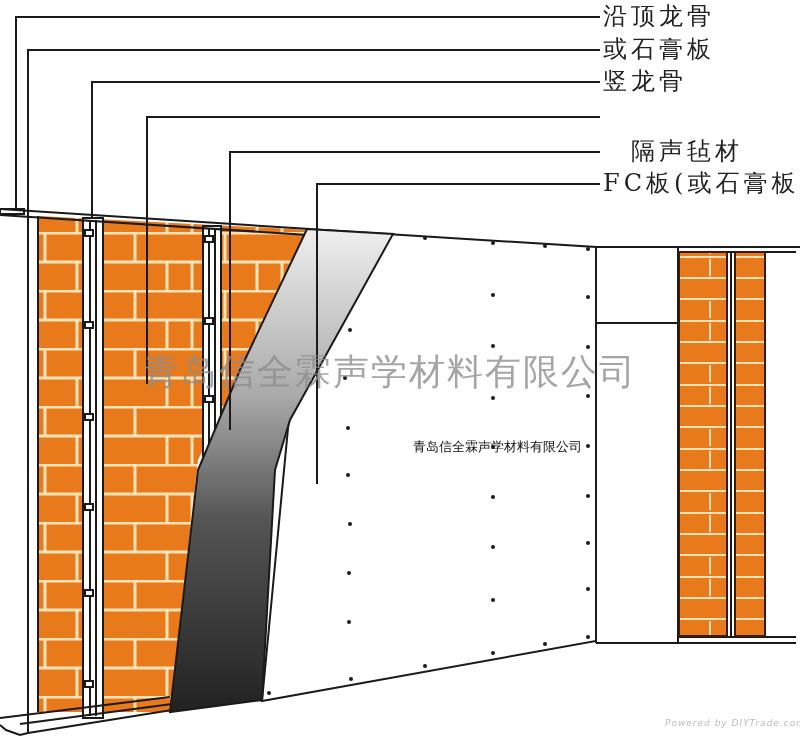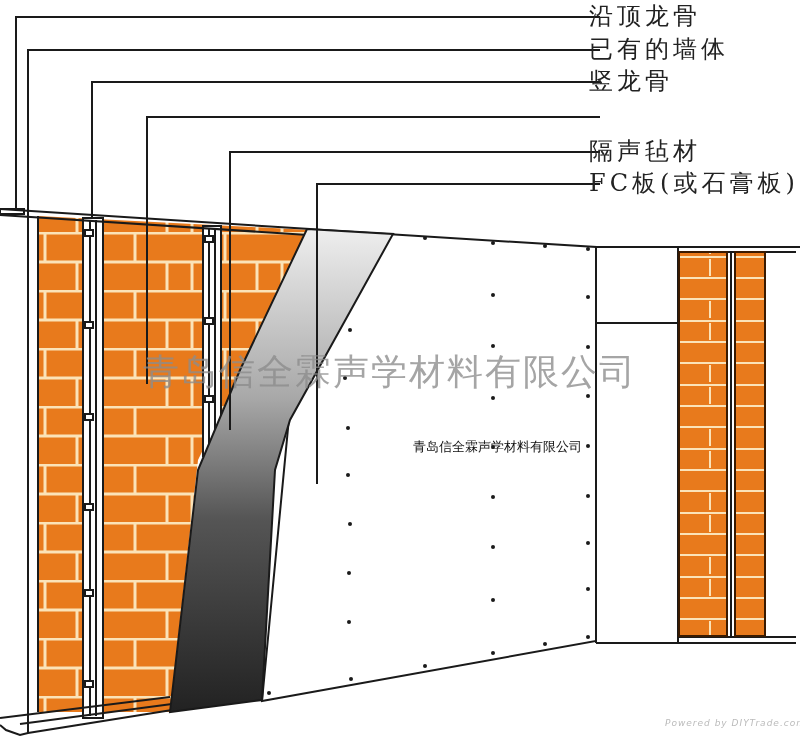--- a/index.html
+++ b/index.html
@@ -1,18 +1,18 @@
 <!DOCTYPE html>
 <html><head>
 <meta charset="utf-8">
 <style>
   html, body { margin:0; padding:0; background:#ffffff; }
   #canvas { position:relative; width:800px; height:740px; overflow:hidden; background:#fff; }
   svg { position:absolute; left:0; top:0; }
-  .label { position:absolute; left:589px; font-family:"DejaVu Serif", "Liberation Serif", serif; font-size:24px; color:#222; letter-spacing:4px; line-height:28px; white-space:nowrap; }
+  .label { position:absolute; left:603px; font-family:"DejaVu Serif", "Liberation Serif", serif; font-size:24px; color:#222; letter-spacing:4px; line-height:28px; white-space:nowrap; }
   .wm-big { position:absolute; left:143px; top:352px; font-family:"DejaVu Sans", "Liberation Sans", sans-serif; font-size:36px; color:rgba(140,140,140,0.78); letter-spacing:2px; white-space:nowrap; line-height:40px; }
   .wm-small { position:absolute; left:413px; top:439px; font-family:"DejaVu Sans", "Liberation Sans", sans-serif; font-size:13px; color:#111; white-space:nowrap; line-height:16px; }
   .powered { position:absolute; left:665px; top:718px; font-family:"DejaVu Sans", "Liberation Sans", sans-serif; font-size:9px; font-style:italic; color:#bbb; letter-spacing:1px; white-space:nowrap; }
 </style>
 </head>
 <body>
 
 <div id="canvas">
   <svg width="800" height="740" viewBox="0 0 800 740">
     <defs>
@@ -146,21 +146,21 @@
       <polyline points="16,209 16,17 600,17"></polyline>
       <polyline points="28,214 28,50 600,50"></polyline>
       <polyline points="92,218 92,82 600,82"></polyline>
       <polyline points="147,384 147,117 600,117"></polyline>
       <polyline points="230,430 230,152 600,152"></polyline>
       <polyline points="317,484 317,184 600,184"></polyline>
     </g>
   </svg>
 
   <div class="label" style="top:2px;">沿顶龙骨</div>
-  <div class="label" style="top:35px;">已有的墙体</div>
+  <div class="label" style="top:35px;">或石膏板</div>
   <div class="label" style="top:67px;">竖龙骨</div>
-  <div class="label" style="top:137px;">隔声毡材</div>
+  <div class="label" style="top:137px;margin-left:28px;">隔声毡材</div>
   <div class="label" style="top:169px;">FC板(或石膏板)</div>
 
   <div class="wm-big">青岛信全霖声学材料有限公司</div>
   <div class="wm-small">青岛信全霖声学材料有限公司</div>
   <div class="powered">Powered by DIYTrade.com</div>
 </div>
 
 </body></html>

